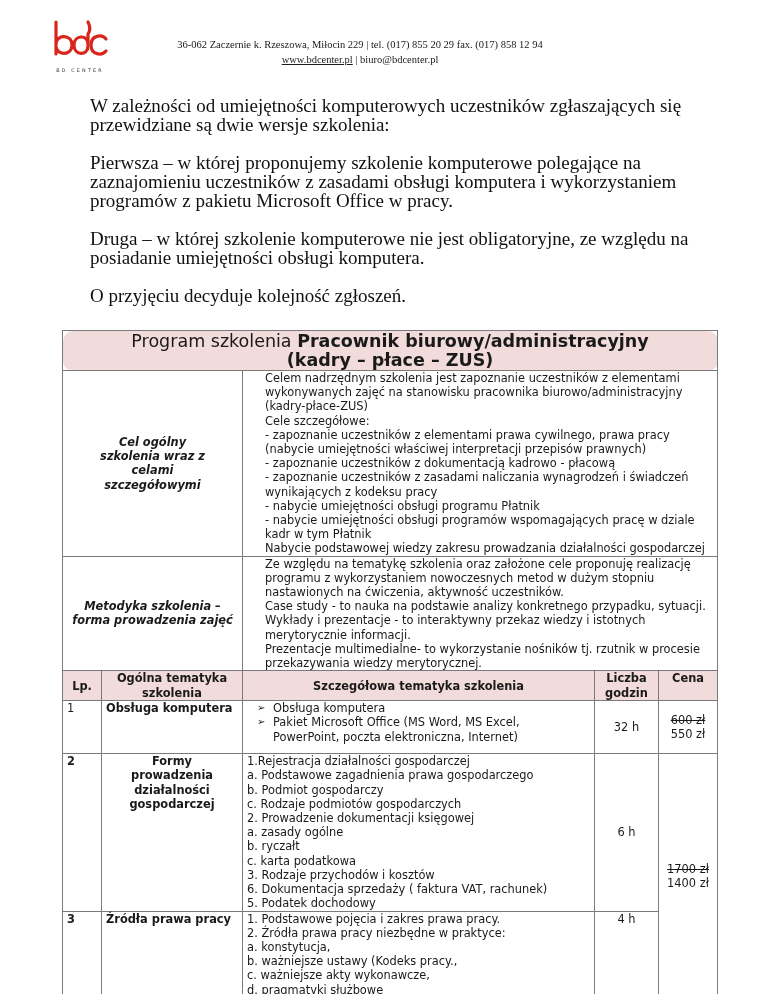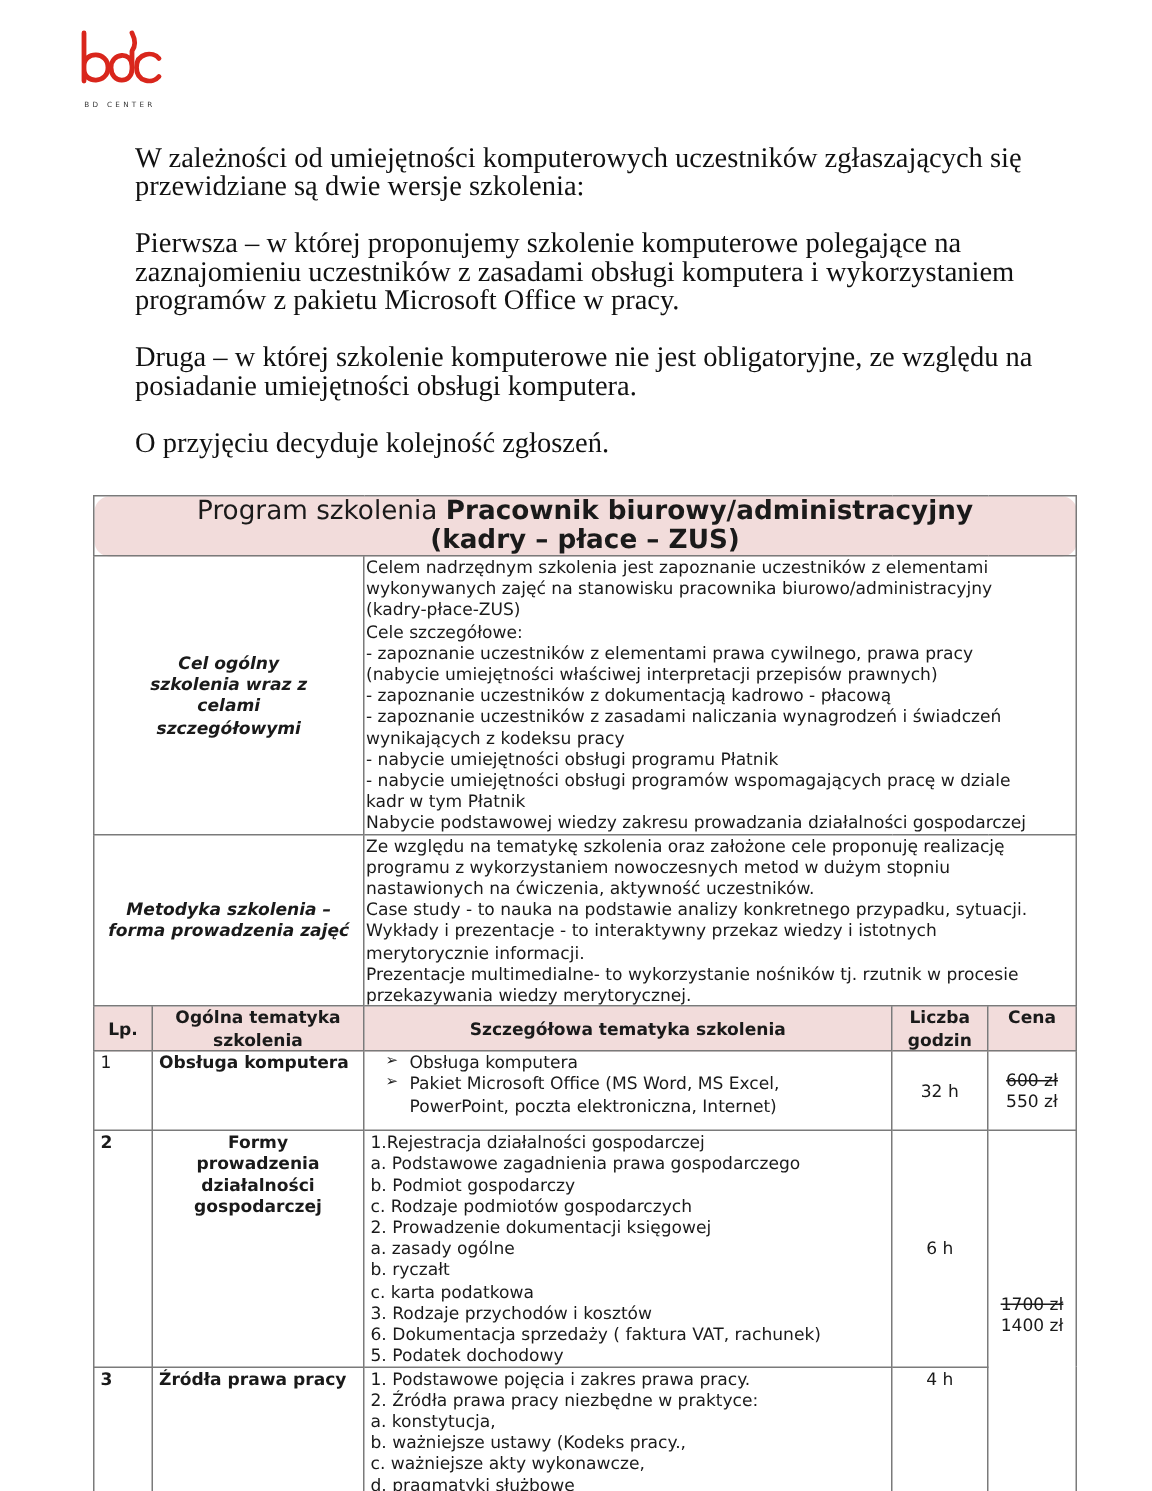--- a/index.html
+++ b/index.html
@@ -14,21 +14,21 @@
 
   .intro { position: absolute; left: 90px; top: 96px; width: 640px; font-family: "Liberation Serif", serif; font-size: 19px; line-height: 19px; color: #111; }
   .intro p { margin: 0 0 19px 0; }
 
   table.program { position: absolute; left: 62px; top: 330px; width: 655px; border-collapse: collapse; table-layout: fixed; font-family: "DejaVu Sans", sans-serif; font-size: 11.4px; line-height: 14.2px; color: #1a1a1a; }
   table.program td, table.program th { border: 1px solid #7a7a7a; vertical-align: top; padding: 0 4px; }
   .pink { background: #f2dcdb; border-radius: 10px; }
   .title-cell { text-align: center; font-family: "DejaVu Sans", sans-serif; font-size: 17.5px; line-height: 19px; font-weight: normal; padding: 1px 0 0 0 !important; height: 37px; }
   .title-cell b { font-weight: bold; }
   .label-cell { vertical-align: middle !important; text-align: center; font-weight: bold; font-style: italic; }
-  .desc-cell { padding: 0 1px !important; }
+  .desc-cell { padding: 0 22px !important; }
   .desc-cell div { white-space: nowrap; }
   .colhead { font-weight: bold; text-align: center; vertical-align: middle !important; line-height: 14.5px; }
   .center { text-align: center; }
   .bold { font-weight: bold; }
   .topic-center { text-align: center; font-weight: bold; }
   ul.arrow { margin: 0; padding: 0 0 0 10px; list-style: none; }
   ul.arrow li { position: relative; padding-left: 16px; }
   ul.arrow li .bullet { position: absolute; left: 0; top: 0; font-size: 10px; }
   ul.arrow li .cont { display: block; }
   .hours-cell { text-align: center; vertical-align: middle !important; }
@@ -44,20 +44,26 @@
   <div class="logo">
     <svg width="60" height="46" viewBox="0 0 60 46">
 
       <path d="M6 4 L6 36 M6 26 C6 16, 22 16, 22 27 C22 38, 6 38, 6 28" fill="none" stroke="#d9261c" stroke-width="3.2" stroke-linecap="round"></path>
 
       <path d="M38 4 C40 8, 41 12, 38 16 M38 26 C38 16, 24 17, 24 27 C24 38, 38 38, 38 28 L38 16" fill="none" stroke="#d9261c" stroke-width="3.2" stroke-linecap="round"></path>
 
       <path d="M56 21 C52 16, 41 17, 41 27 C41 37, 52 38, 56 33" fill="none" stroke="#d9261c" stroke-width="3.2" stroke-linecap="round"></path>
     </svg>
     <div class="logo-caption">BD CENTER</div>
+  </div>
+  <div class="contact">
+    <div>36-062 Zaczernie k. Rzeszowa, Miłocin 229  | tel. (017) 855 20 29 fax. (017) 858 12 94</div>
+    <div>
+      <a>www.bdcenter.pl</a><span> | </span><span>biuro@bdcenter.pl</span>
+    </div>
   </div>
 </div>
 
 <div class="intro">
   <p>W zależności od umiejętności komputerowych uczestników zgłaszających się przewidziane są dwie wersje szkolenia:</p>
   <p>Pierwsza – w której proponujemy szkolenie komputerowe polegające na zaznajomieniu uczestników z zasadami obsługi komputera i wykorzystaniem programów z pakietu Microsoft Office w pracy.</p>
   <p>Druga – w której szkolenie komputerowe nie jest obligatoryjne, ze względu na posiadanie umiejętności obsługi komputera.</p>
   <p>O przyjęciu decyduje kolejność zgłoszeń.</p>
 </div>
 

